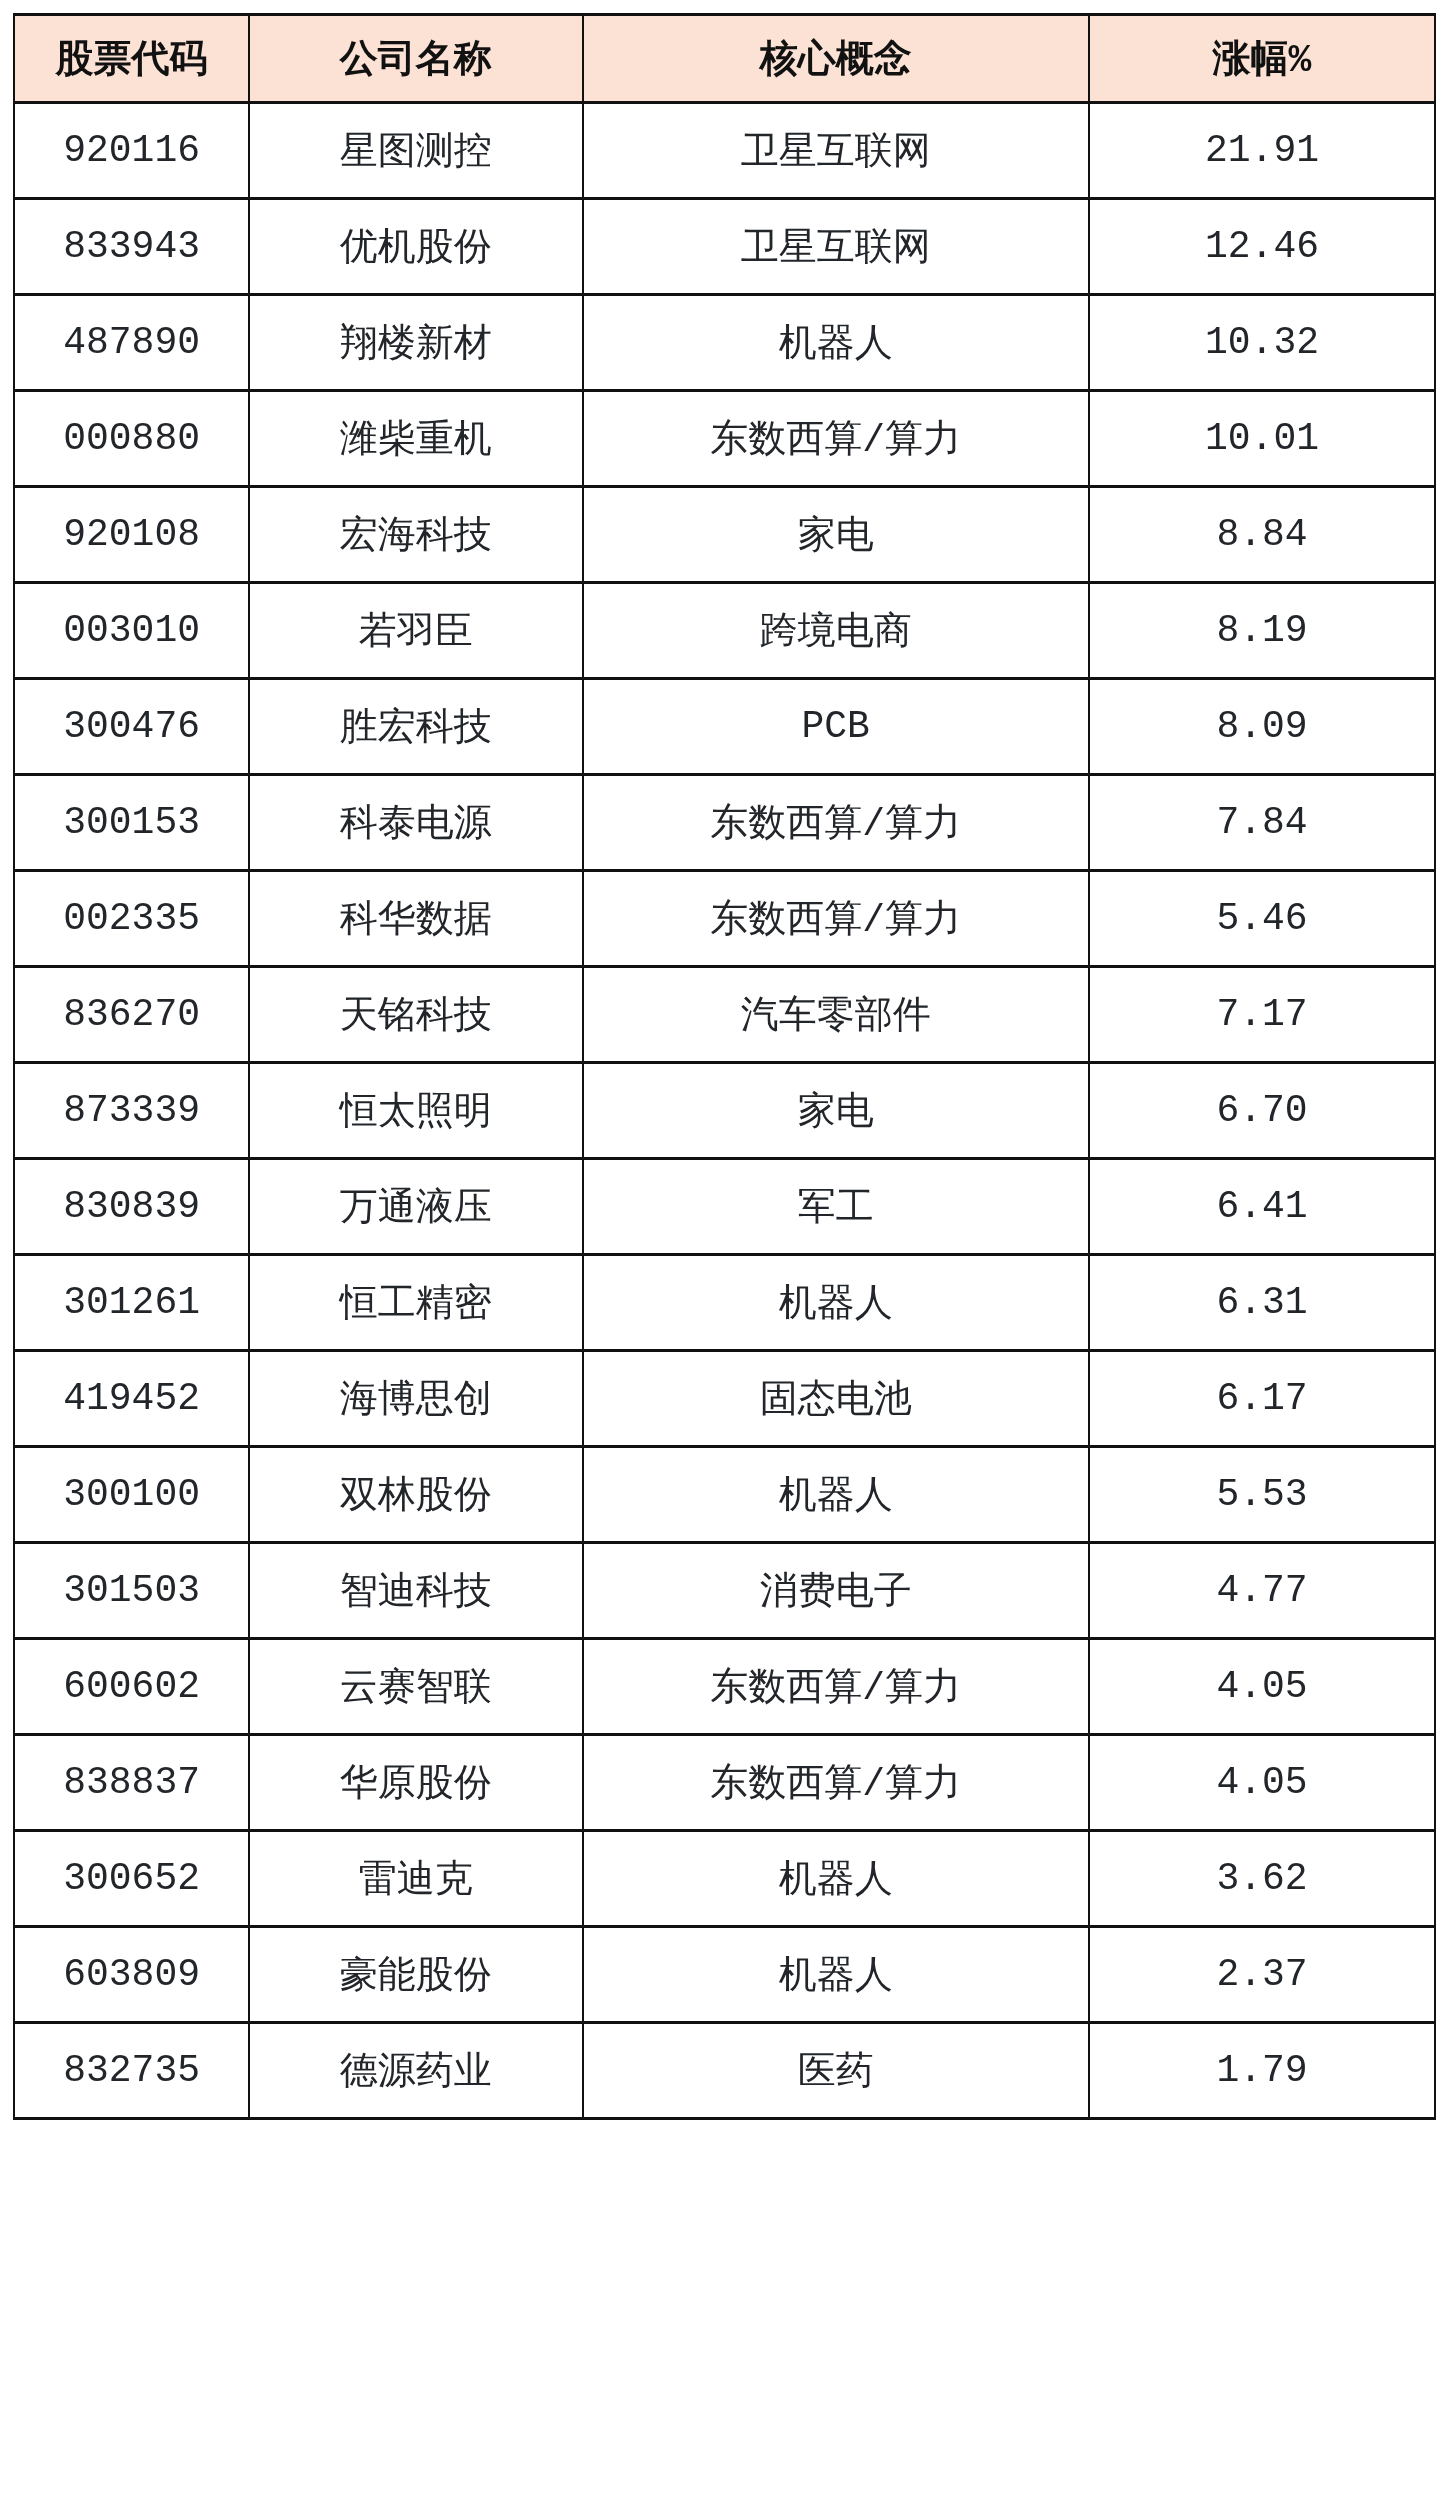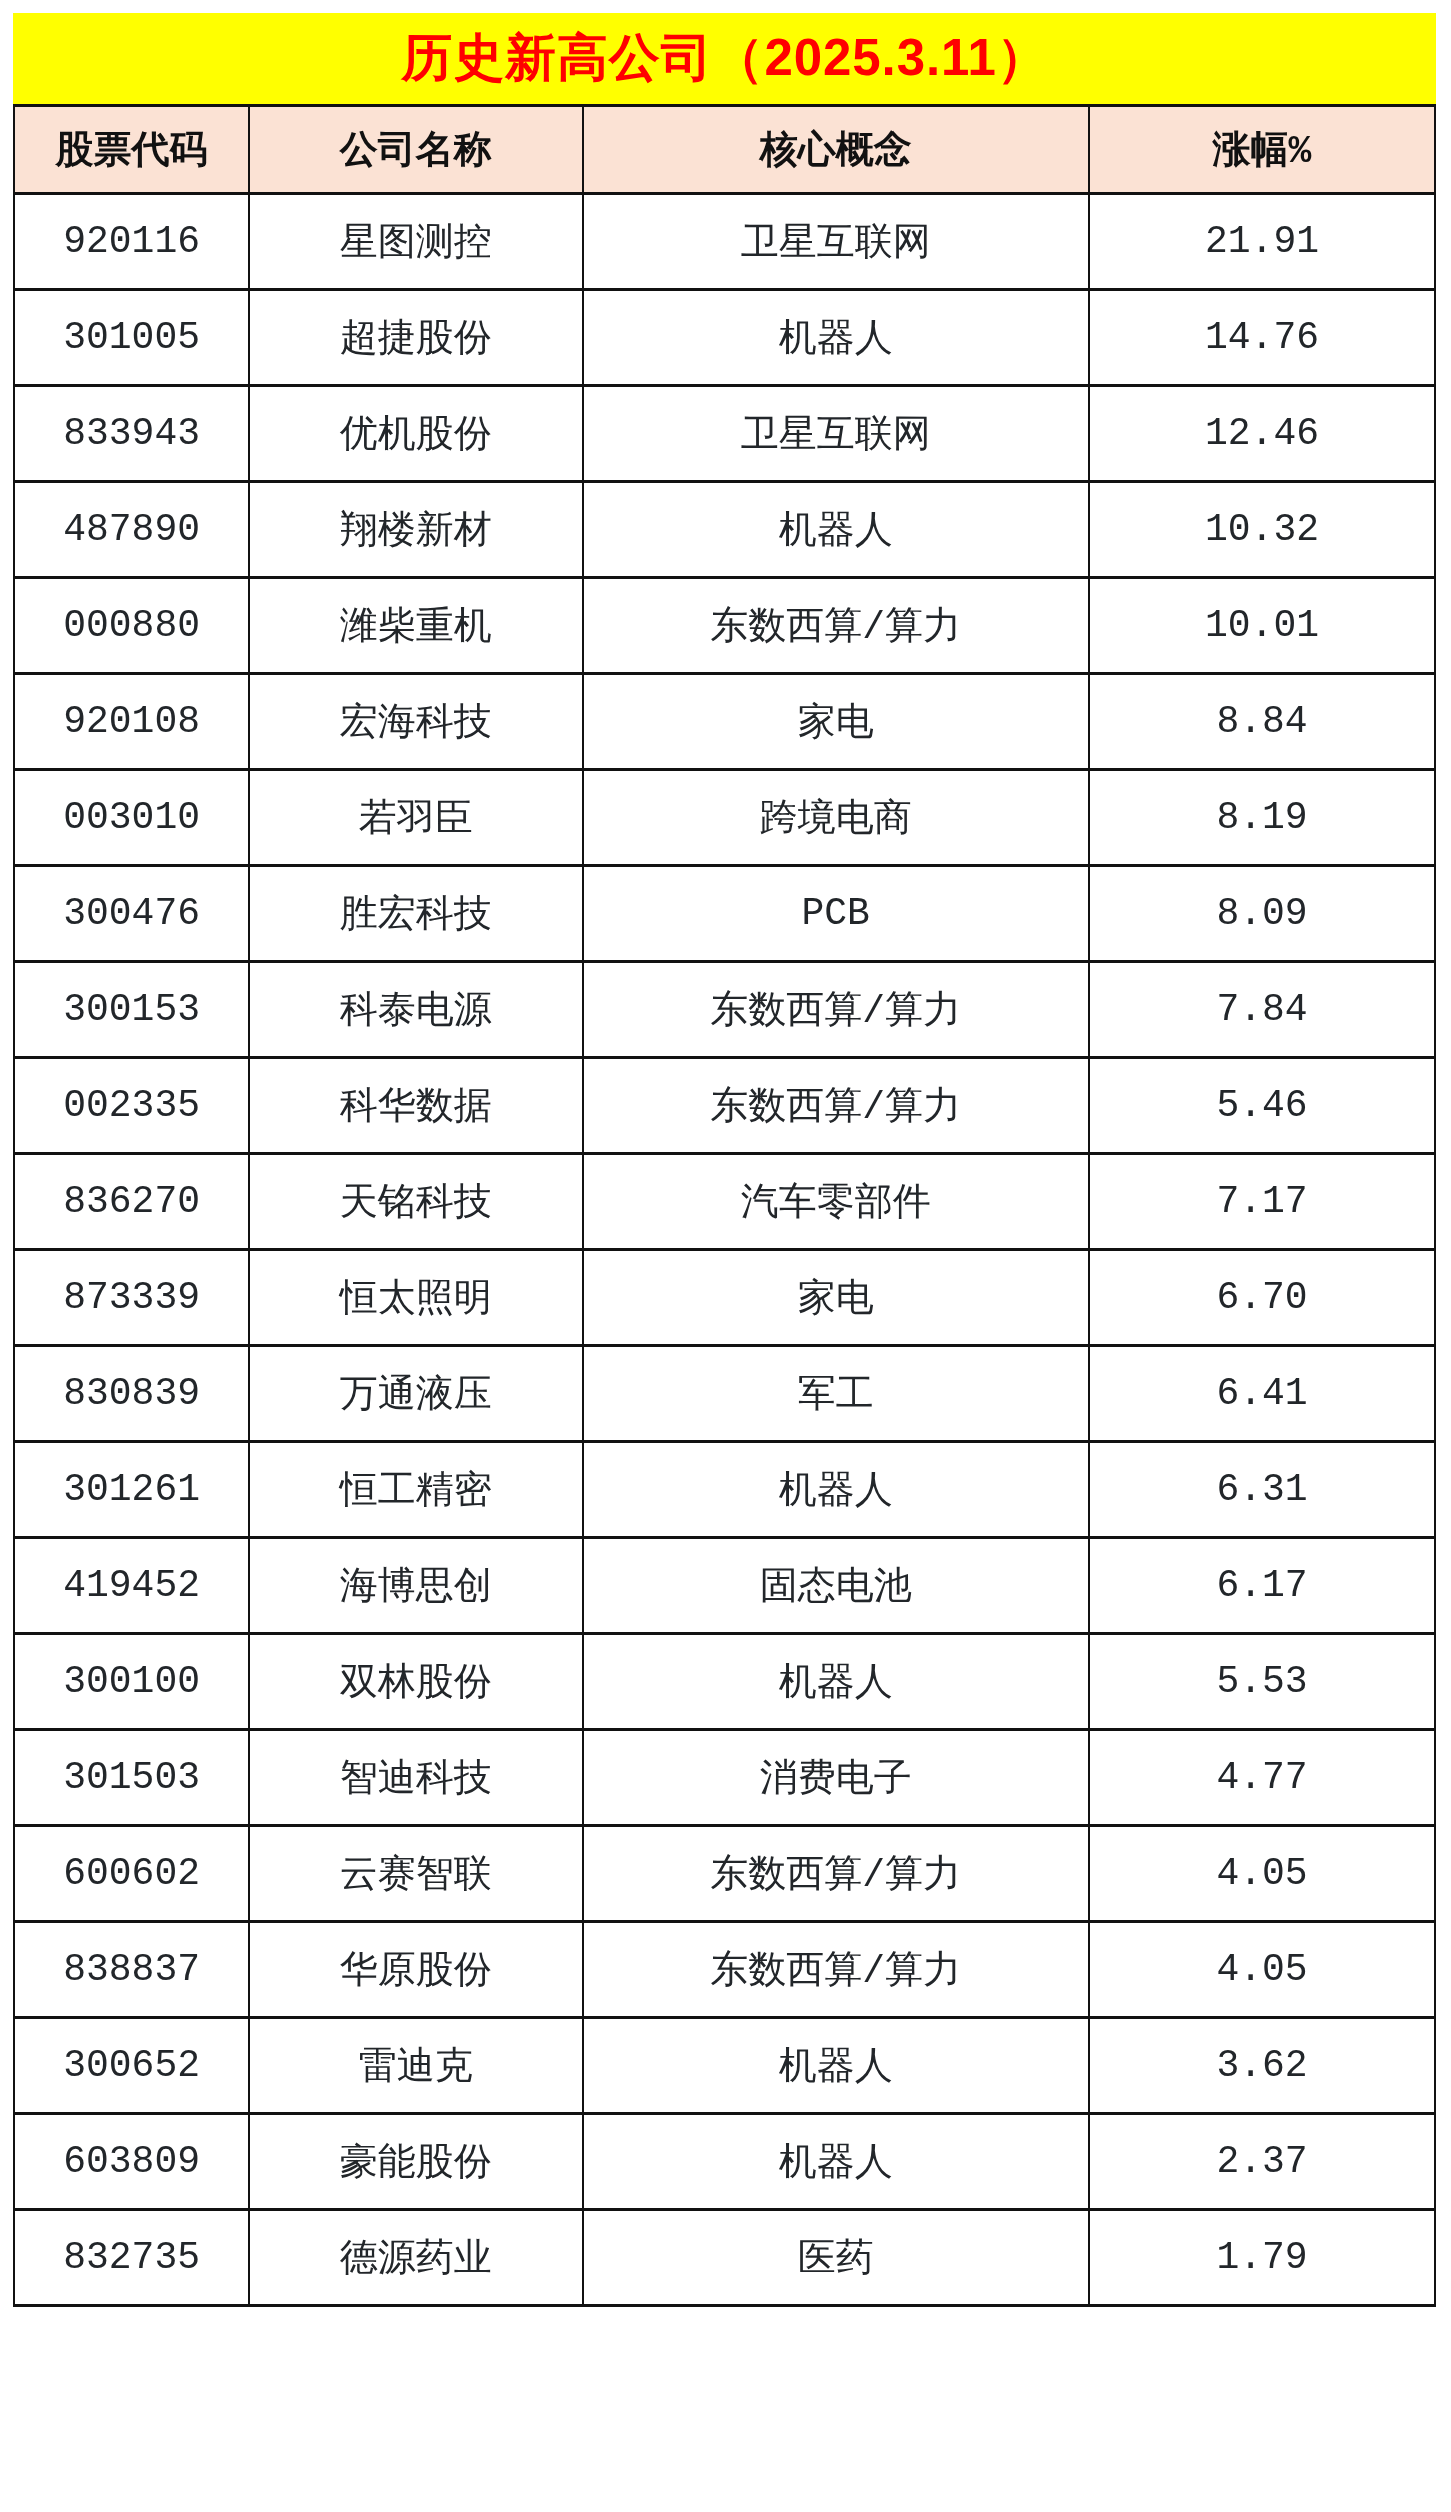--- a/index.html
+++ b/index.html
@@ -67,23 +67,20 @@
   col.c-code    { width: 16.5%; }
   col.c-name    { width: 23.5%; }
   col.c-concept { width: 35.6%; }
   col.c-change  { width: 24.4%; }
 </style>
 </head>
 <body>
 
 <div class="page">
 
-  <div class="title-bar">
-    <span class="title-text">历史新高公司（2025.3.11）</span>
-  </div>
 
   <table class="stock-table">
     <colgroup>
       <col class="c-code">
       <col class="c-name">
       <col class="c-concept">
       <col class="c-change">
     </colgroup>
     <thead>
       <tr>
@@ -94,26 +91,20 @@
       </tr>
     </thead>
     <tbody id="table-body">
   <tr>
     <td>920116</td>
     <td>星图测控</td>
     <td>卫星互联网</td>
     <td>21.91</td>
   </tr>
 
-  <tr>
-    <td>301005</td>
-    <td>超捷股份</td>
-    <td>机器人</td>
-    <td>14.76</td>
-  </tr>
 
   <tr>
     <td>833943</td>
     <td>优机股份</td>
     <td>卫星互联网</td>
     <td>12.46</td>
   </tr>
 
   <tr>
     <td>487890</td>

